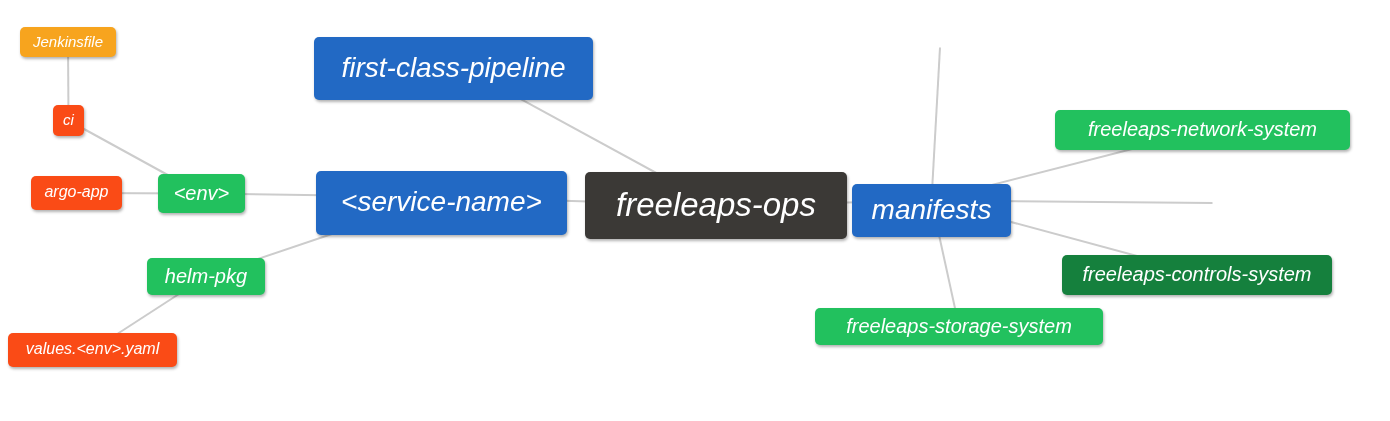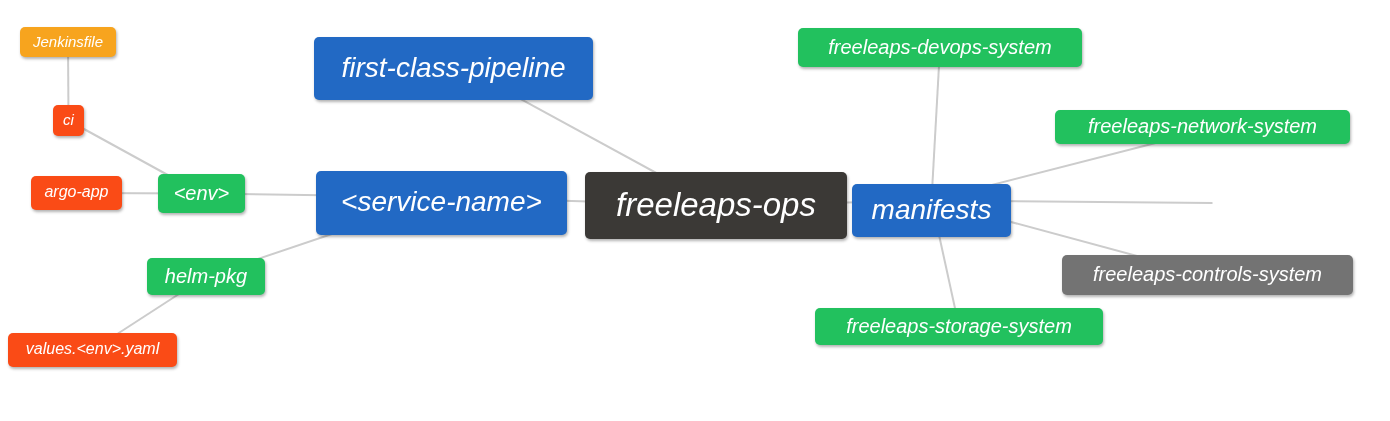--- a/index.html
+++ b/index.html
@@ -75,26 +75,25 @@
   <div class="node fs-env" style="left: 158px; top: 174px; width: 87px; height: 39px; background: rgb(34, 193, 94);">&lt;env&gt;</div>
 
   <div class="node fs-lg" style="left: 316px; top: 171px; width: 251px; height: 64px; background: rgb(34, 105, 196);">&lt;service-name&gt;</div>
 
   <div class="node fs-lg" style="left: 314px; top: 37px; width: 279px; height: 63px; background: rgb(34, 105, 196);">first-class-pipeline</div>
 
   <div class="node fs-xl" style="left: 585px; top: 172px; width: 262px; height: 67px; background: rgb(59, 57, 54);">freeleaps-ops</div>
 
   <div class="node fs-lg" style="left: 852px; top: 184px; width: 159px; height: 53px; background: rgb(34, 105, 196);">manifests</div>
 
-  <div class="node fs-sys" style="left: 798px; top: 28px; width: 284px; height: 39px; background: rgb(34, 193, 94);">freeleaps-devops-system</div>
 
-  <div class="node fs-sys" style="left: 1055px; top: 110px; width: 295px; height: 34px; background: rgb(34, 193, 94);">freeleaps-network-system</div>
+  <div class="node fs-sys" style="left: 1055px; top: 110px; width: 295px; height: 40px; background: rgb(34, 193, 94);">freeleaps-network-system</div>
 
 
-  <div class="node fs-sys" style="left: 1062px; top: 255px; width: 291px; height: 40px; background: #737373;">freeleaps-controls-system</div>
+  <div class="node fs-sys" style="left: 1062px; top: 255px; width: 270px; height: 40px; background: #15803d;">freeleaps-controls-system</div>
 
   <div class="node fs-sys" style="left: 815px; top: 308px; width: 288px; height: 37px; background: rgb(34, 193, 94);">freeleaps-storage-system</div>
 
   <div class="node fs-sys" style="left: 147px; top: 258px; width: 118px; height: 37px; background: rgb(34, 193, 94);">helm-pkg</div>
 
   <div class="node fs-md" style="left: 8px; top: 333px; width: 169px; height: 34px; background: rgb(250, 75, 22);">values.&lt;env&gt;.yaml</div>
 
 </div>
 
 </body></html>

